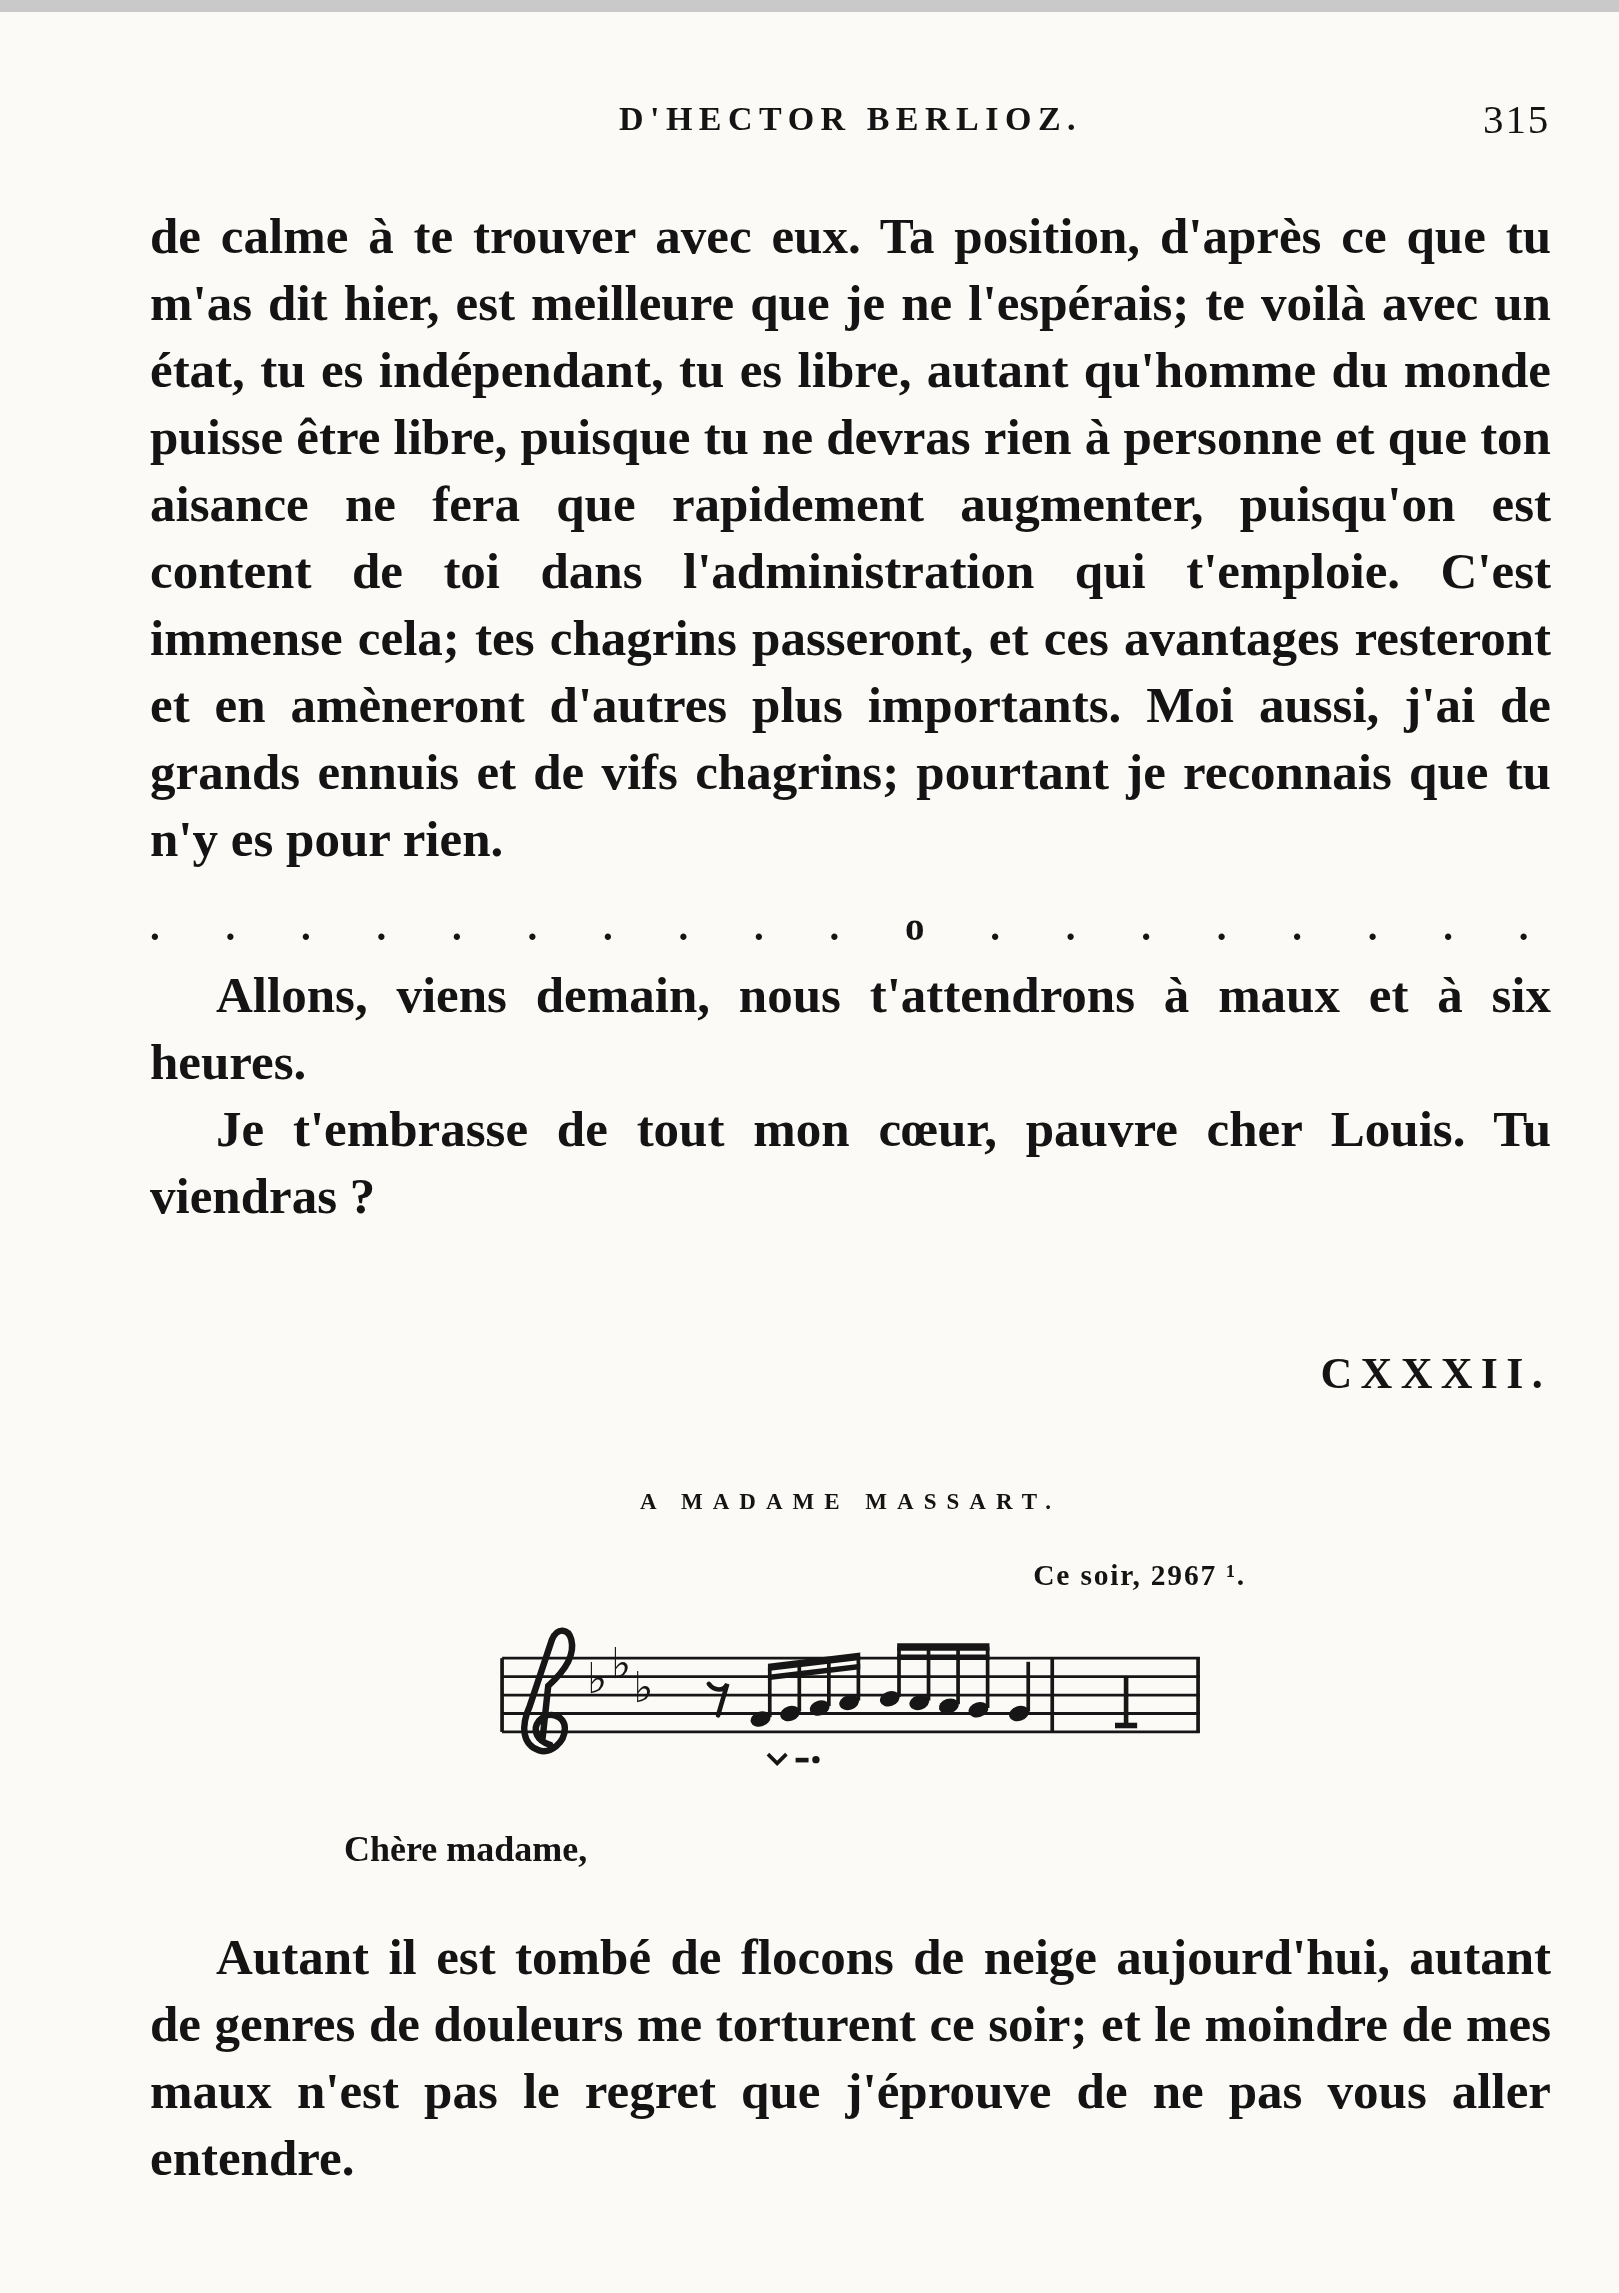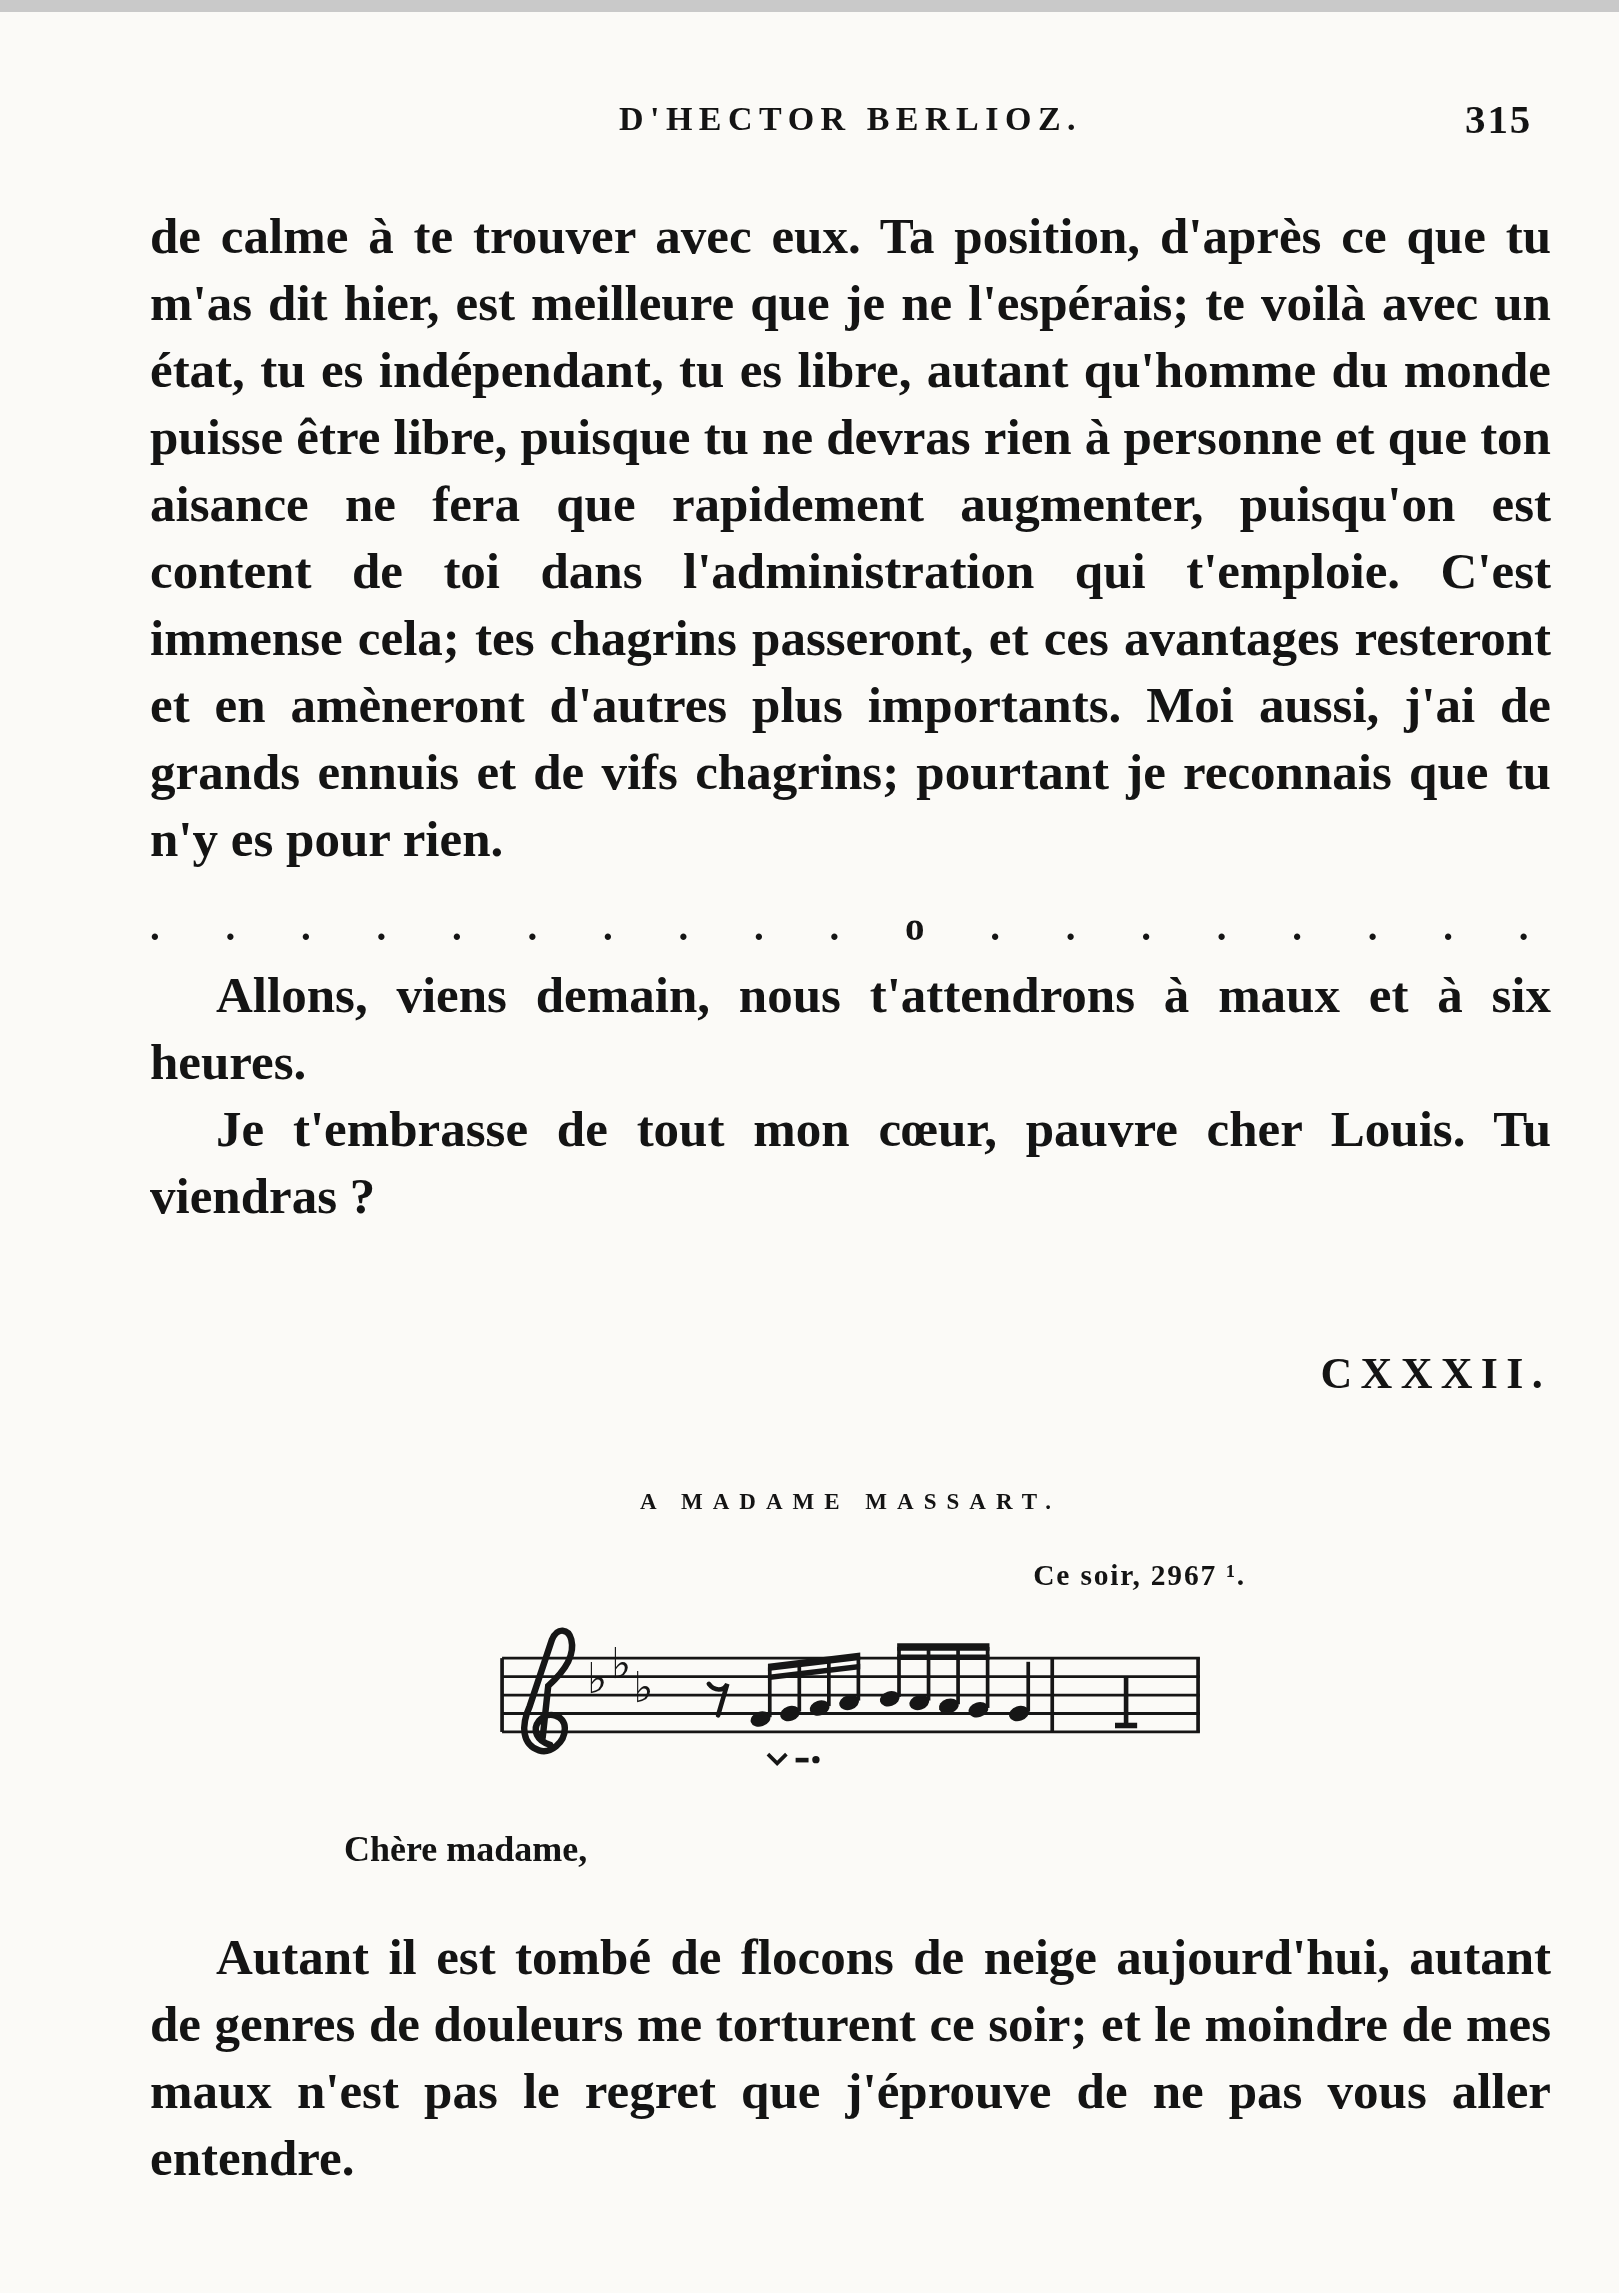--- a/index.html
+++ b/index.html
@@ -14,22 +14,22 @@
     position:relative;
     overflow:hidden;
   }
   
   .hdr{position:relative;height:59px;margin-bottom:44px;}
   .hdr-title{
     position:absolute;left:0;right:0;text-align:center;
     font-size:34px;font-weight:bold;letter-spacing:6.5px;
   }
   .hdr-page{
-    position:absolute;right:19px;top:-5.5px;
-    font-size:41px;font-weight:bold;letter-spacing:1.8px;
+    position:absolute;right:1px;top:-5.5px;
+    font-size:41px;font-weight:normal;letter-spacing:1.8px;
   }
   
   .btxt{
     font-size:51px;line-height:67px;font-weight:600;
     text-align:justify;margin:0;
   }
   .indent{text-indent:66px;}
   .ellipsis-row{
     margin:31px 0 13px 0;
     font-size:39px;font-weight:bold;

